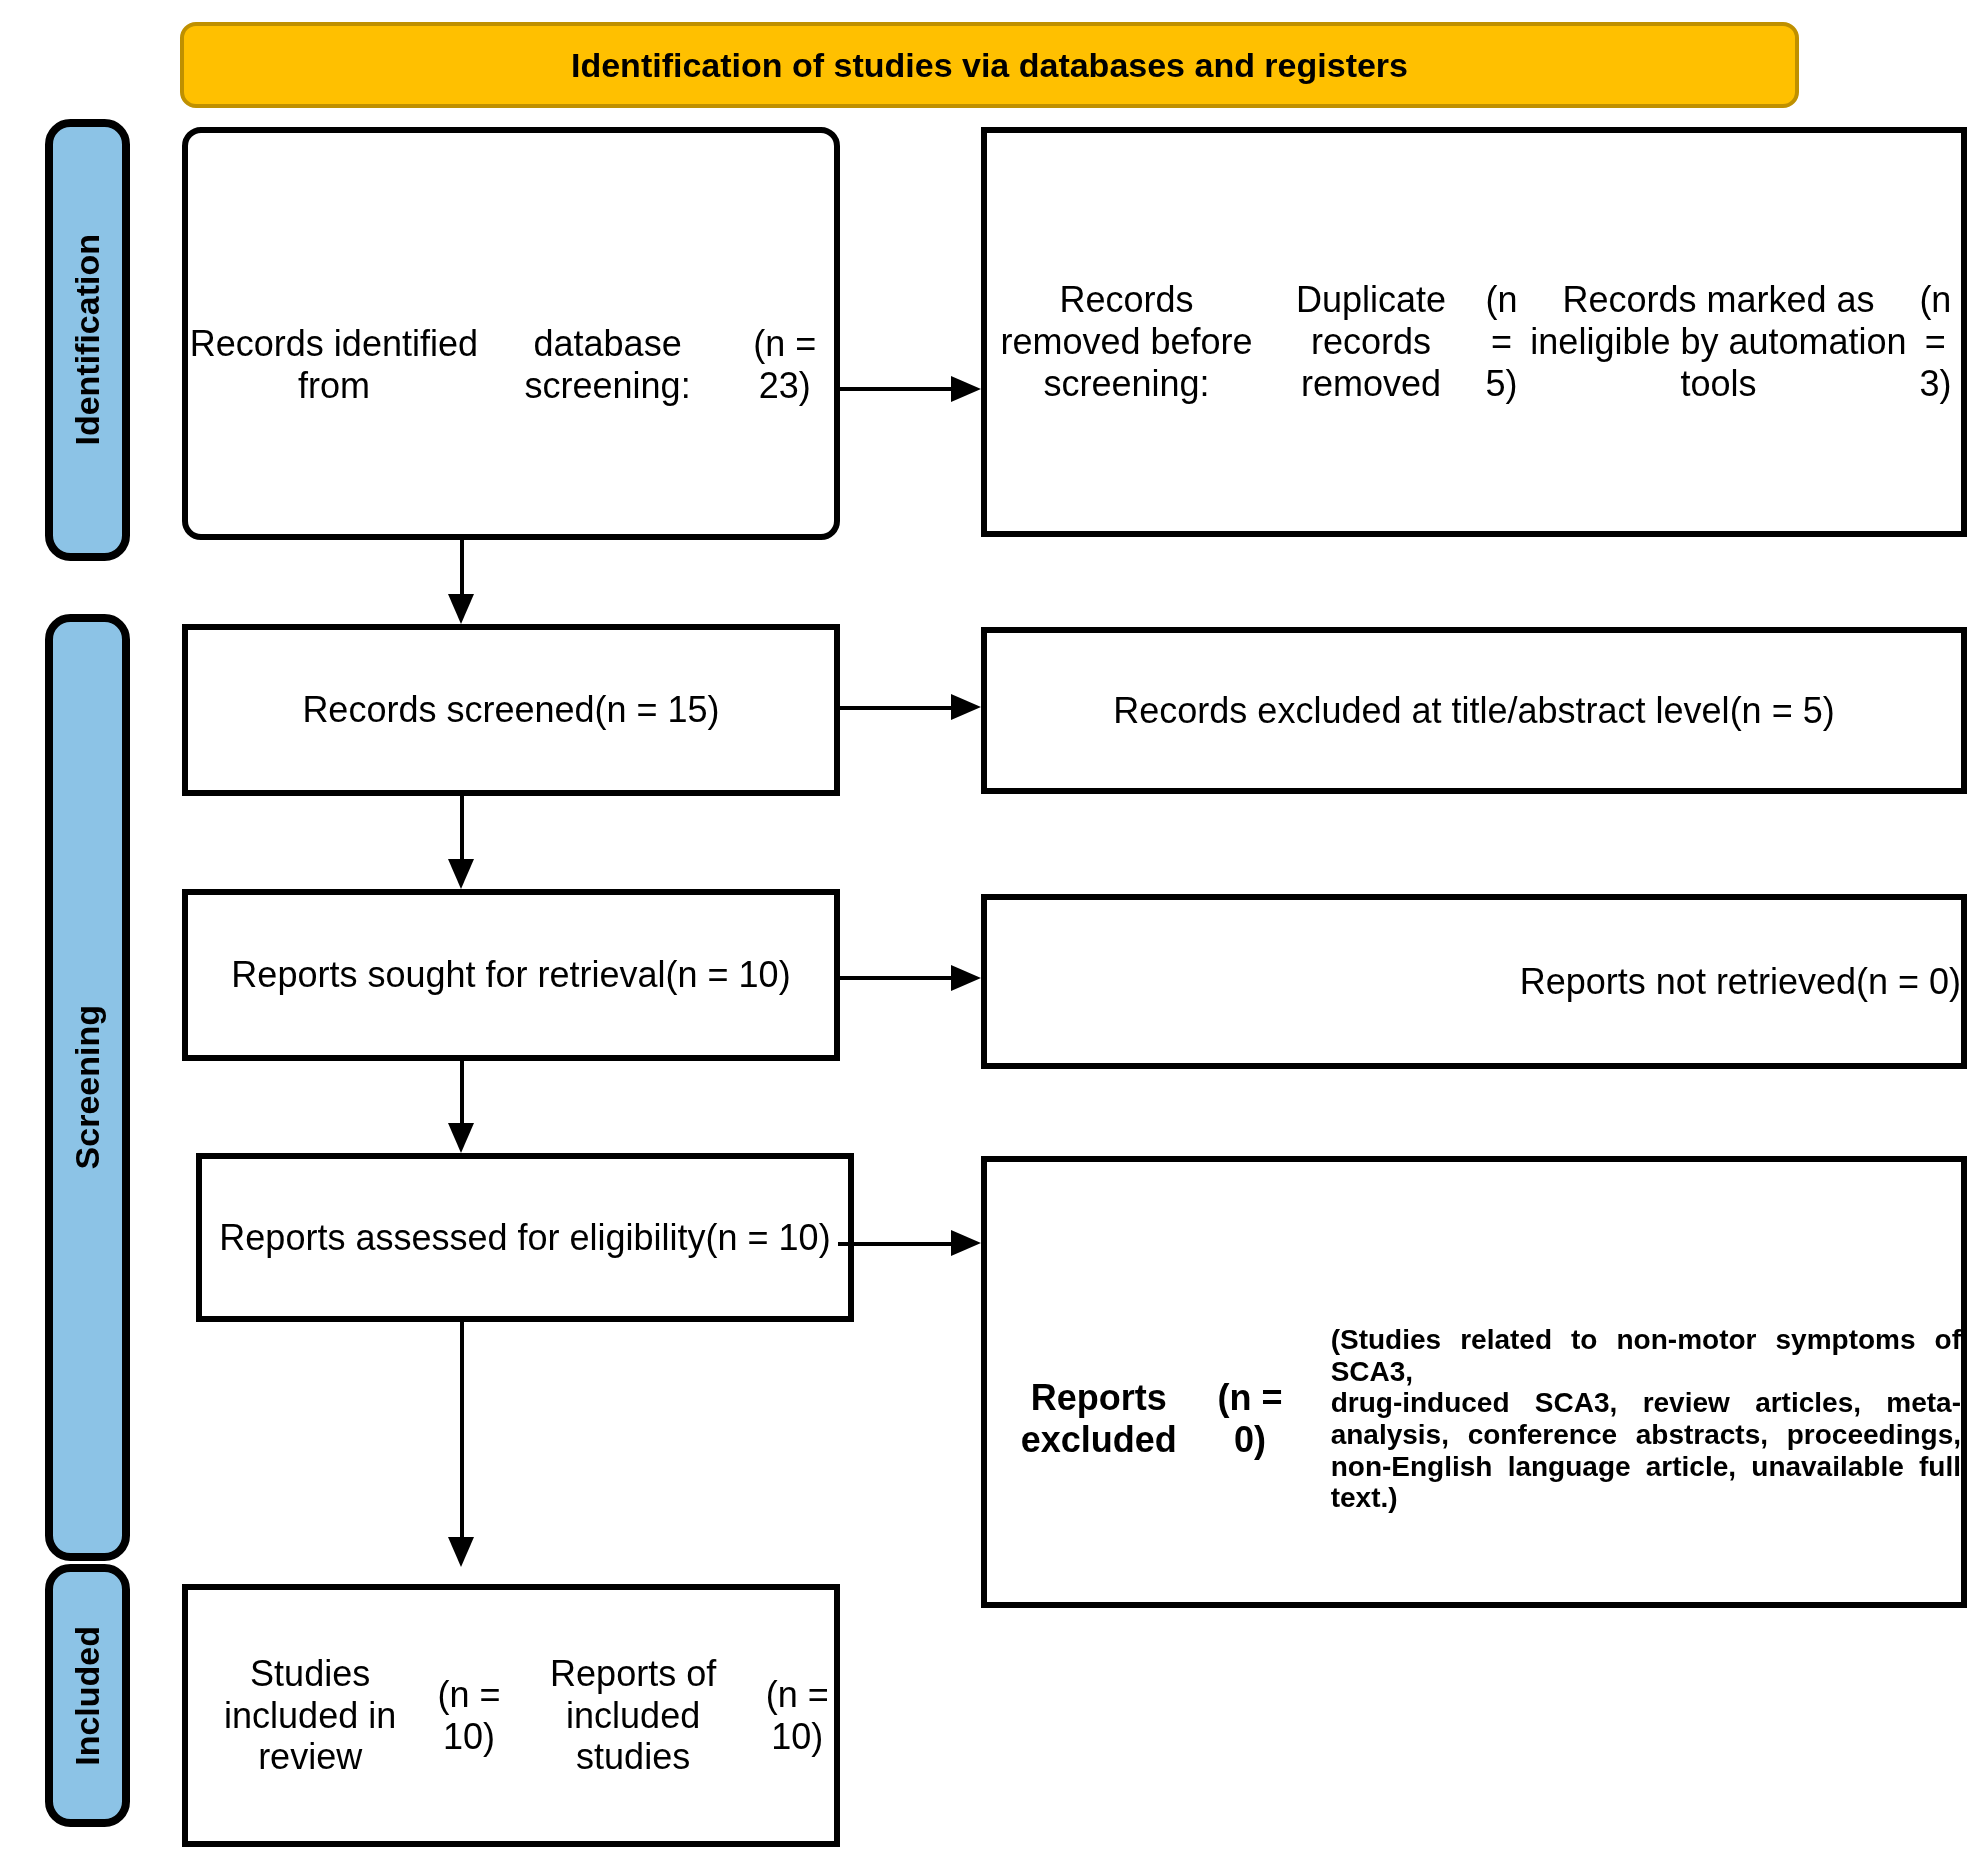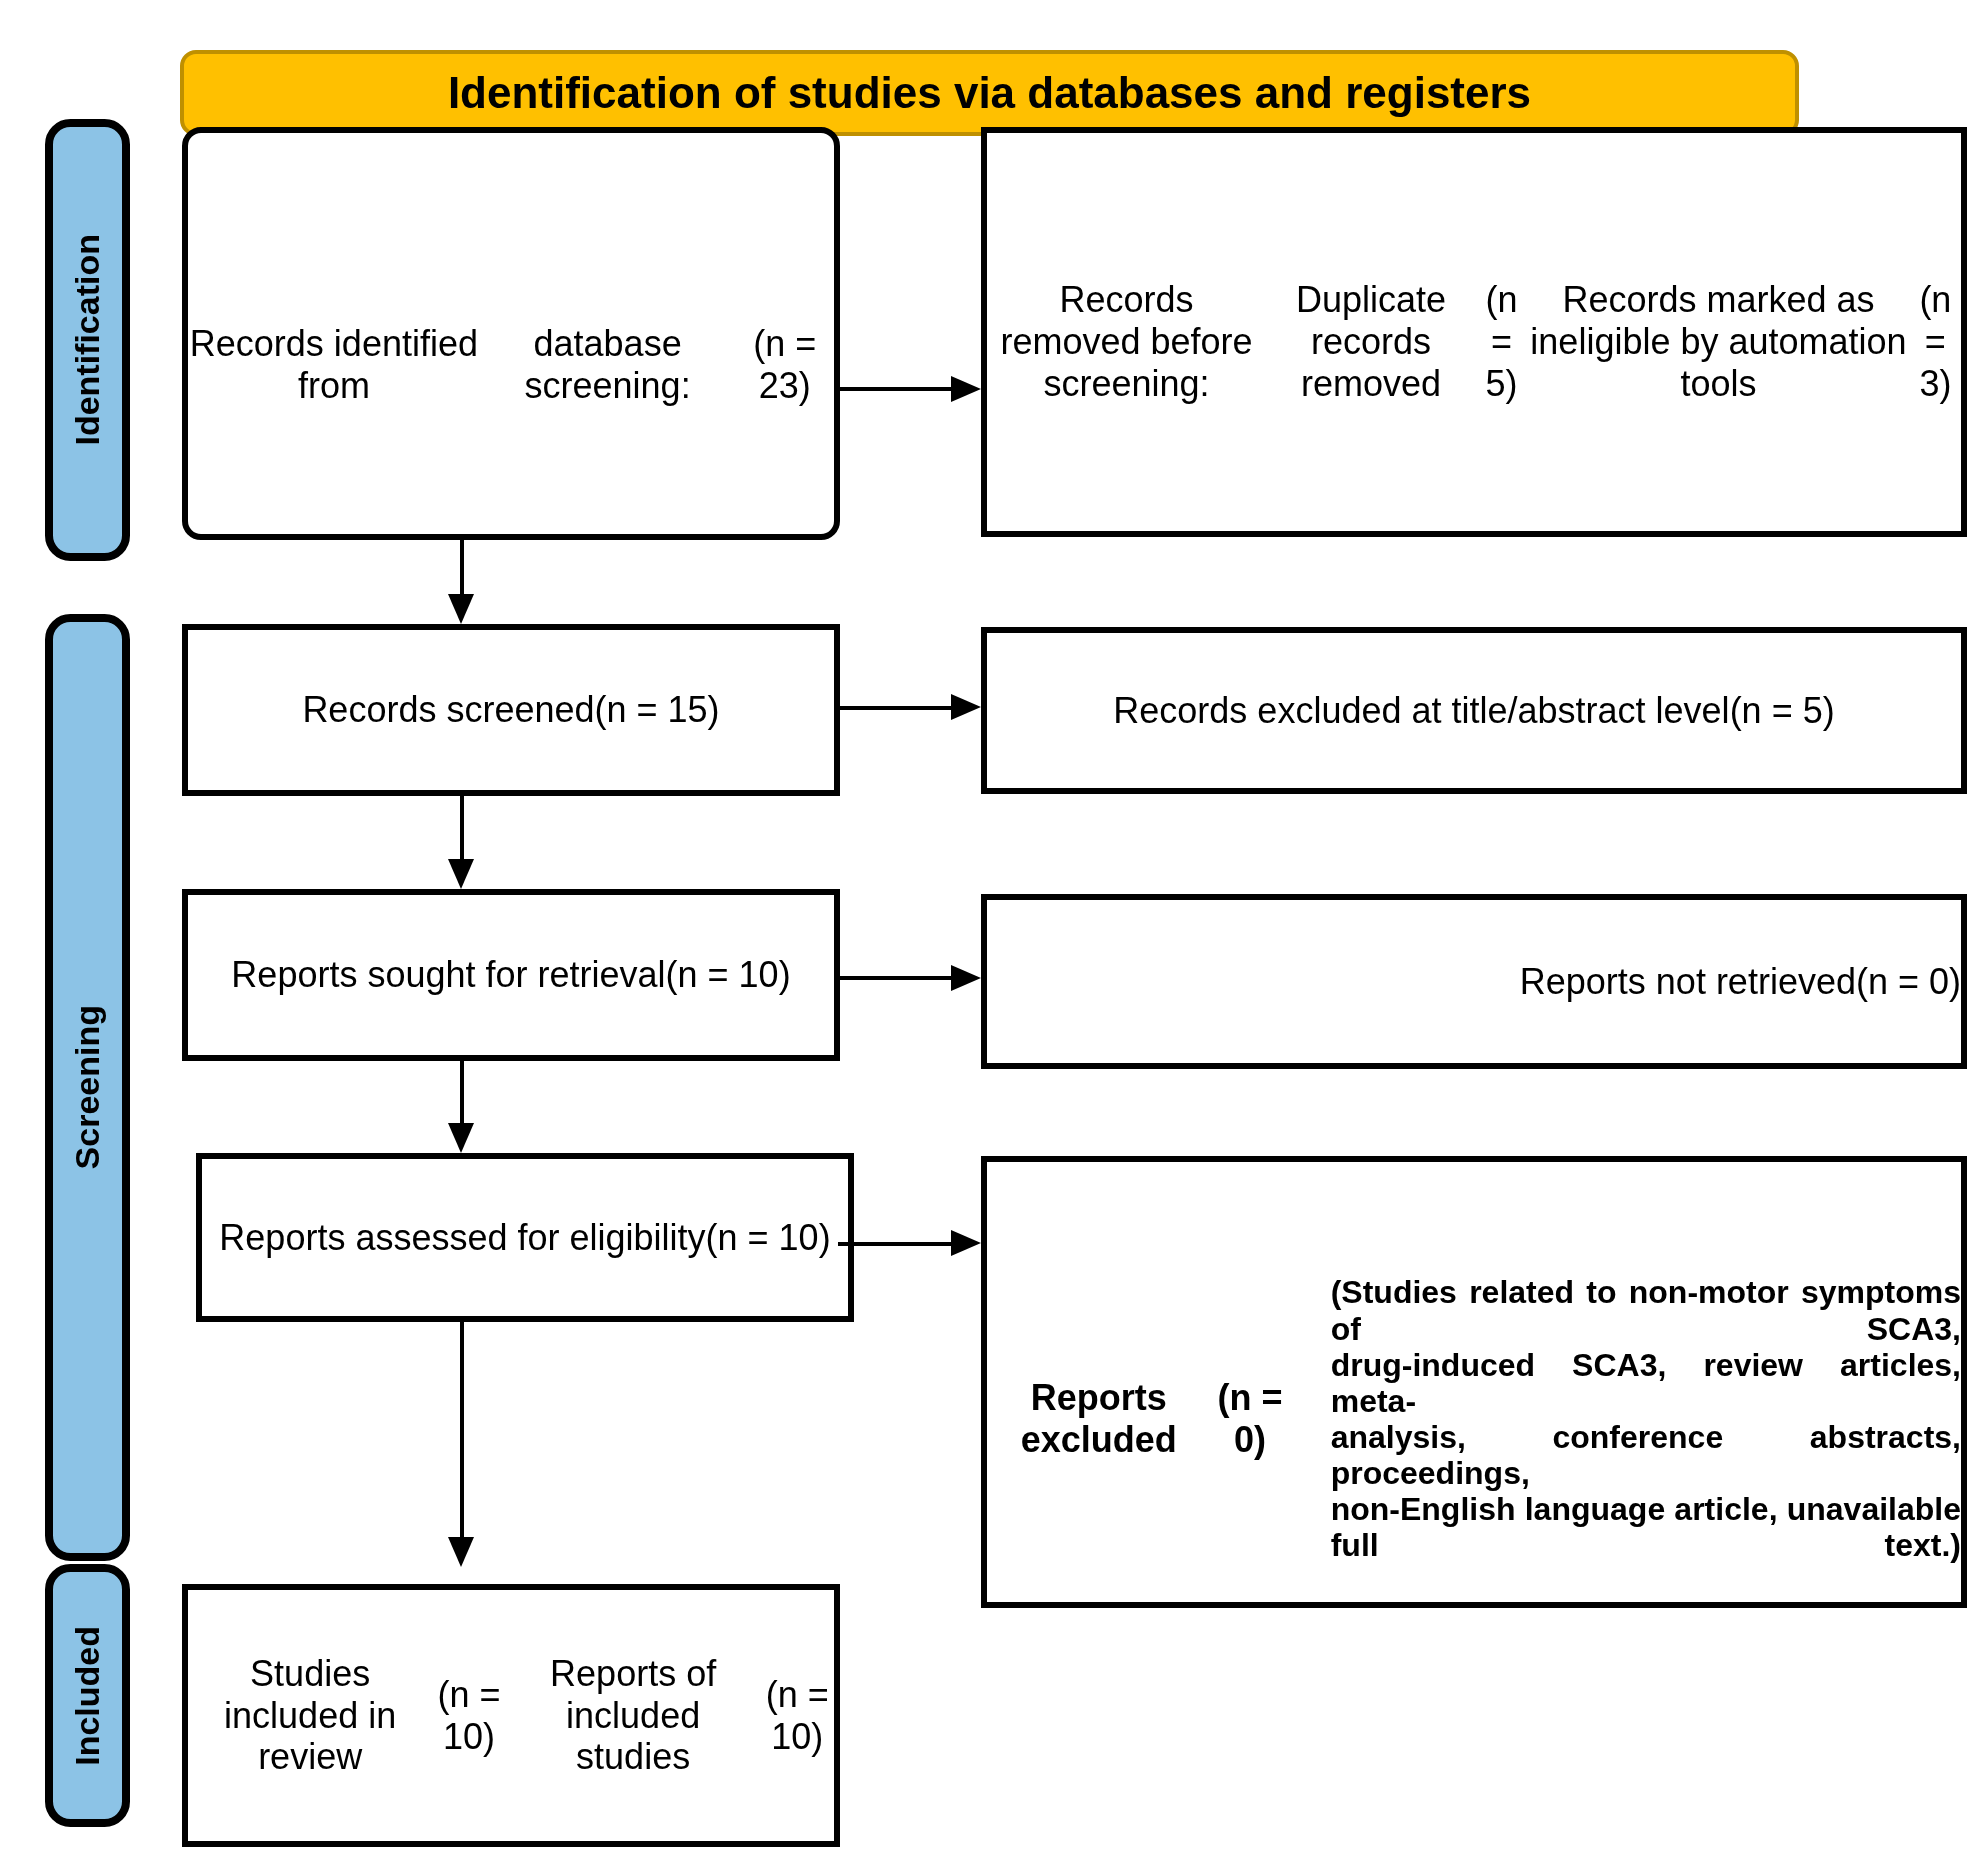--- a/index.html
+++ b/index.html
@@ -10,21 +10,21 @@
     font-family:"Liberation Sans",sans-serif;
     color:#000;
     overflow:hidden;
   }
   
   .banner{
     position:absolute;left:180px;top:22px;width:1619px;height:86px;
     background:#FFC000;border:4.2px solid #BF9000;border-radius:16px;
     box-sizing:border-box;
     display:flex;align-items:center;justify-content:center;
-    font-size:44px;font-weight:bold;text-align:center;margin-top:28px;
+    font-size:34px;font-weight:bold;text-align:center;
   }
   
   .stage{
     position:absolute;left:45px;width:85px;
     background:#8CC3E6;border:8.5px solid #000;border-radius:25.4px;
     box-sizing:border-box;
     display:flex;align-items:center;justify-content:center;
     font-size:34px;font-weight:bold;
   }
   .vtext{writing-mode:vertical-rl;transform:rotate(180deg);white-space:nowrap;}
@@ -46,21 +46,21 @@
   .r2{top:627px;height:167px;justify-content:center;}
   .b3{top:889px;height:172px;justify-content:center;}
   .r3{top:894px;height:175px;justify-content:flex-end;}
   .b4{top:1153px;height:169px;justify-content:center;margin-left:14px;}
   .r4{top:1156px;height:452px;padding-top:74px;justify-content:flex-start;font-weight:bold;}
   .b5{top:1567px;height:263px;justify-content:center;margin-top:17px;}
   .spacer-sm{height:27.5px;flex:none;}
   .spacer-md{height:37px;flex:none;}
   .spacer-lg{height:50px;flex:none;}
   .reason{
-    width:852px;font-size:32px;line-height:1.13;margin-left:41px;
+    width:852px;font-size:28px;line-height:1.13;margin-left:41px;
   }
   .reason-line{
     text-align:justify;text-align-last:justify;
   }
   
   .connector{position:absolute;background:#000;}
   .vline{left:460px;width:4.2px;}
   .v1{top:537px;height:59px;}
   .v2{top:793px;height:68px;}
   .v3{top:1058px;height:68px;}

